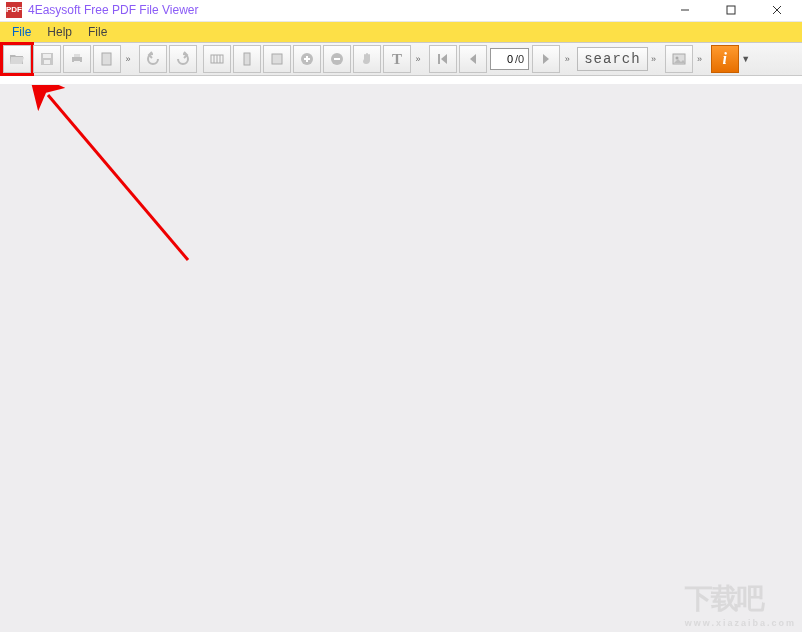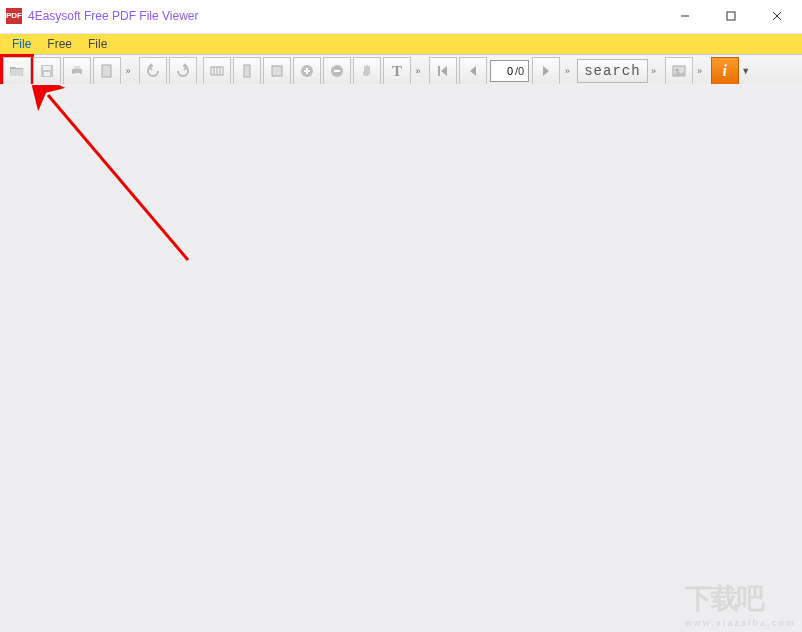--- a/index.html
+++ b/index.html
@@ -6,21 +6,21 @@
 body {
   font-family: "Segoe UI", Tahoma, sans-serif;
   font-size: 12px;
   background: #fff;
   width: 802px;
   height: 632px;
   overflow: hidden;
   position: relative;
 }
 .titlebar {
-  height: 34px;
+  height: 22px;
   display: flex;
   align-items: center;
   padding: 0 2px 2px 6px;
   background: #fff;
   border-bottom: 1px solid #e8e8e8;
 }
 .app-icon {
   width: 16px; height: 16px;
   background: #c33;
   color: #fff;
@@ -183,21 +183,21 @@
       <svg width="10" height="10">
           <line x1="1" y1="1" x2="9" y2="9"></line>
           <line x1="9" y1="1" x2="1" y2="9"></line>
         </svg>
     </div>
   </div>
 </div>
 
 <div class="menubar">
   <div class="menu-item active-look">File</div>
-  <div class="menu-item">Free</div>
+  <div class="menu-item">Help</div>
   <div class="menu-item">File</div>
 </div>
 
 <div class="toolbar">
   <div class="tb-btn highlight">
     <svg class="icon" viewBox="0 0 16 16">
         <path fill="#b7b7b7" d="M1 4h5l1 1h7v8H1z"></path>
         <path fill="#d8d8d8" d="M2 6h13l-2 7H1z"></path>
       </svg>
   </div>

